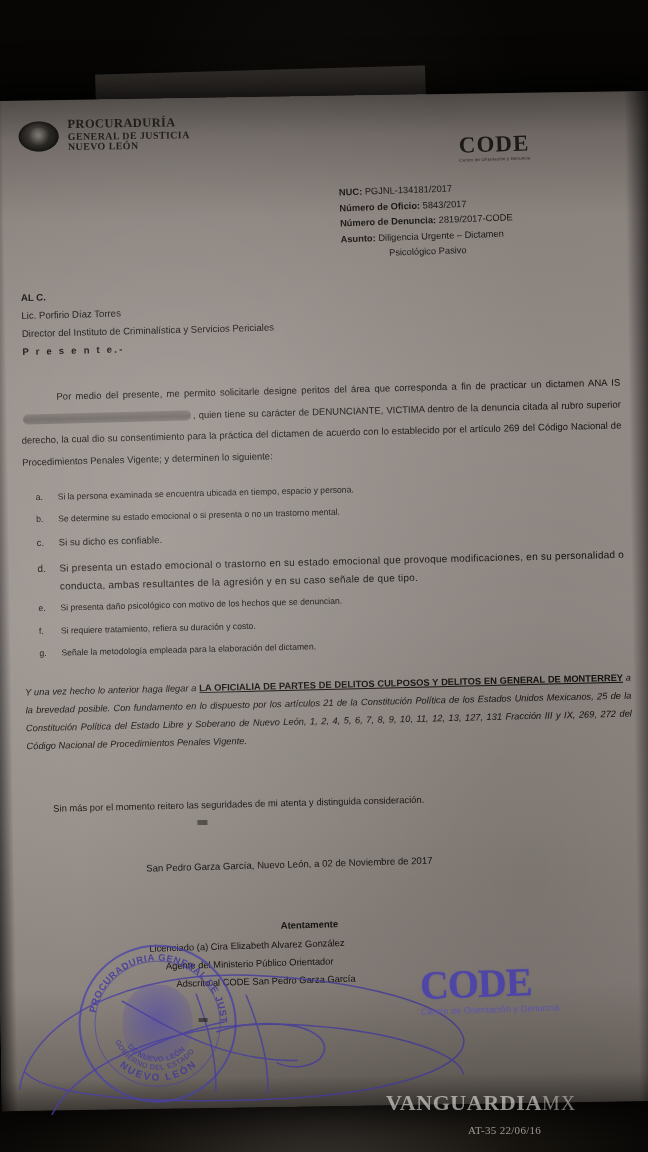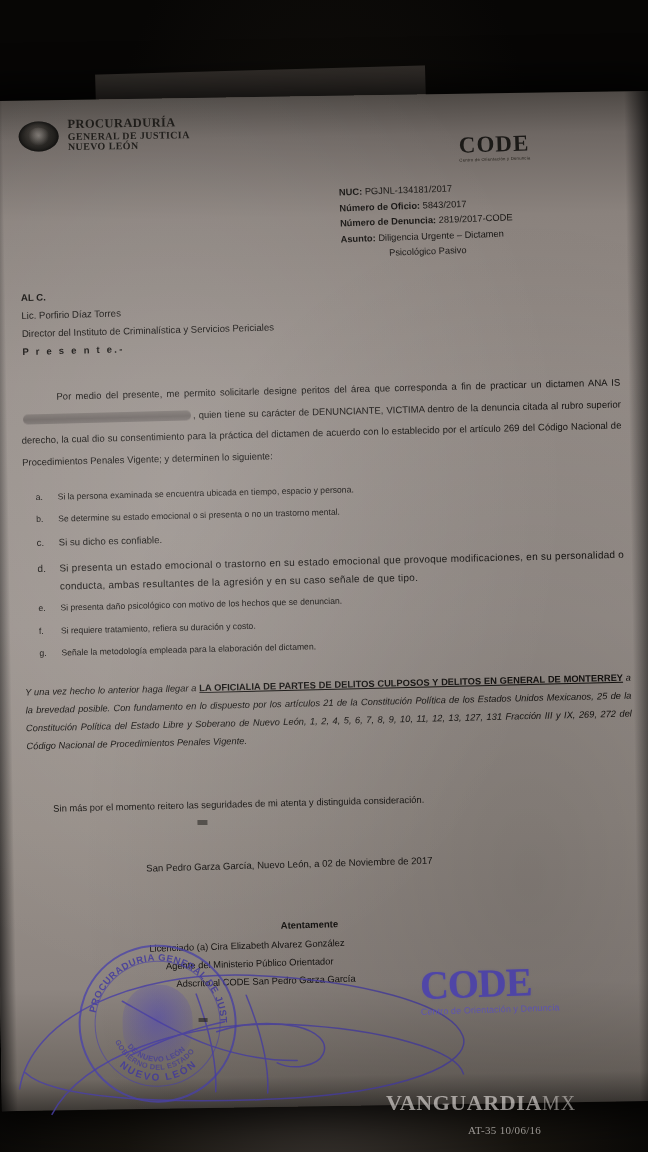--- a/index.html
+++ b/index.html
@@ -329,14 +329,14 @@
       <div id="edge-r"></div>
       <div id="sheen"></div>
     </div>
   </div>
 
   <div id="wm">
     <div id="wmtext">
       <span>VANGUARDIA</span><span class="mx">MX</span>
     </div>
   </div>
-  <div id="wmcode">AT-35 10/06/16</div>
+  <div id="wmcode">AT-35 22/06/16</div>
 </div>
 
 </body></html>

